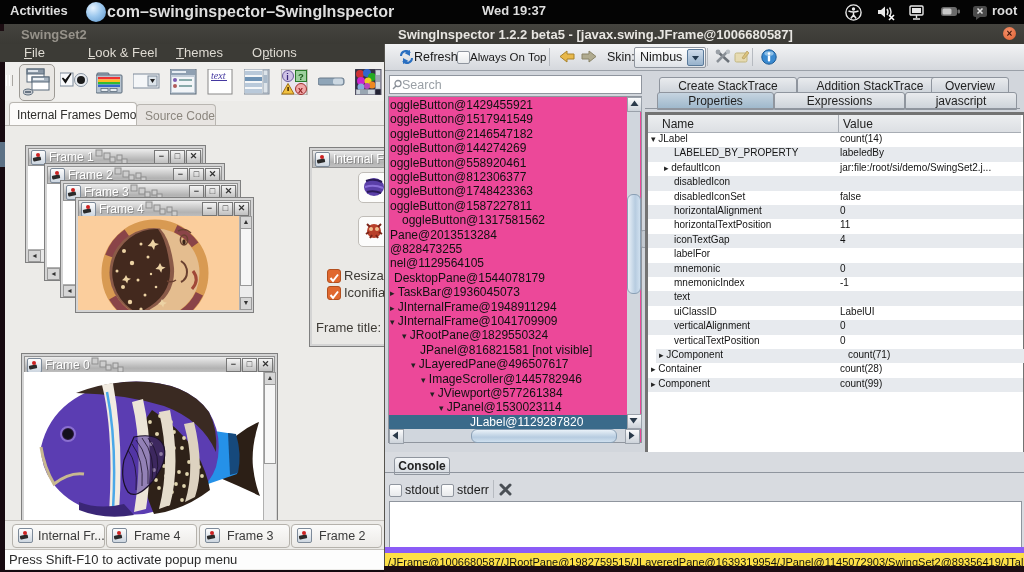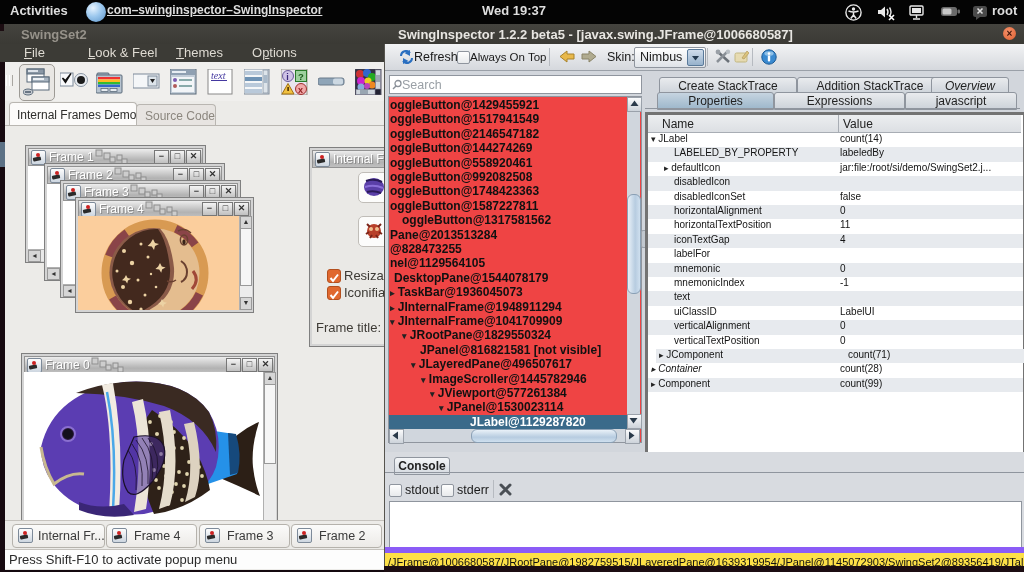--- a/index.html
+++ b/index.html
@@ -32,21 +32,21 @@
 #ss-taskbar{left:5px;top:520px;width:457px;height:29px;background:#ecebe8;border-top:1px solid #c5c2bd;}
 .tbtn{position:absolute;top:3px;height:22px;background:linear-gradient(#fbfbfa,#eceae7);border:1px solid #b5b2ac;border-radius:4px;font-size:12.5px;color:#3a3a3a;white-space:nowrap;}
 .tbtn .dicon{position:relative;display:inline-block;left:0;top:3px;margin-left:5px;}
 #ss-status{left:5px;top:549px;width:379px;height:19px;background:#fdfdfd;border-top:1px solid #c5c2bd;font-size:13px;color:#2a2a2a;}
 
 #si{left:384px;top:24px;width:640px;height:543px;background:#d2d6dc;}
 #si-title{left:384px;top:24px;width:640px;height:20px;}
 #si-toolbar{left:385px;top:44px;width:639px;height:26px;background:linear-gradient(#f2f3f4,#d5d8dd);border-bottom:1px solid #9aa0a8;}
 .sep{position:absolute;top:4px;width:1px;height:18px;background:#b6bac0;}
 #si-search{left:389px;top:75px;width:251px;height:17px;background:#fff;border:1px solid #8f959e;}
-#si-tree{left:388px;top:96px;width:252px;height:345px;background:#ef4444;border:1px solid #8f959e;font-size:12px;color:#111;font-weight:bold;}
+#si-tree{left:388px;top:96px;width:252px;height:345px;background:#ec4899;border:1px solid #8f959e;font-size:12px;color:#111;}
 .tg{text-decoration:none;font-size:9px;color:#222;}
 .trow{position:absolute;left:0;width:100%;height:14px;white-space:nowrap;overflow:hidden;}
 
 .ntab{position:absolute;height:16px;background:linear-gradient(#e9ebee,#ccd2d9);border:1px solid #8f959e;border-radius:3px 3px 0 0;font-size:12px;color:#222;text-align:center;}
 .ntab.sel{background:linear-gradient(#c6d4e0,#9db7cb);}
 
 #si-table{left:645px;top:112px;width:375px;height:337px;background:#fff;border:3px solid #737373;}
 .hdr{position:absolute;top:0;height:17px;background:linear-gradient(#eceef0,#dcdfe3);border-bottom:1px solid #a8adb4;font-size:12px;color:#222;}
 .prow{position:absolute;left:0;width:100%;height:14.4px;font-size:10px;color:#141414;white-space:nowrap;}
 .prow.odd{background:#e7eaee;}
@@ -54,21 +54,21 @@
 .pv{position:absolute;left:192px;top:0;}
 
 #si-console{left:385px;top:452px;width:639px;height:114px;background:#d8dbe0;}
 #si-status{left:385px;top:547px;width:639px;height:19px;background:#fde047;border-top:6px solid #8b5cf6;font-size:11px;color:#111;text-decoration:underline;}
 .cb{display:inline-block;width:11px;height:11px;background:linear-gradient(#fefefe,#e8eaec);border:1px solid #8f959e;border-radius:2px;vertical-align:-2px;}
 </style></head>
 <body>
 
 <div class="abs" id="topbar">
   <div class="t" style="left:10px;">Activities</div>
-  <div class="t" style="left:107px;font-size:12px;text-decoration:underline;">com–swinginspector–SwingInspector</div>
+  <div class="t" style="left:107px;font-size:16px;">com–swinginspector–SwingInspector</div>
   <div class="abs" style="left:86px;top:2px;width:20px;height:20px;border-radius:50%;background:radial-gradient(circle at 35% 30%,#e8f4ff,#9cc8ee 45%,#5a92c8);"></div>
   <div class="t" style="left:482px;">Wed 19:37</div>
   <svg class="abs" style="left:845px;top:4px;" width="17" height="17">
     <circle cx="8.5" cy="8.5" r="7.6" fill="none" stroke="#e8e8e8" stroke-width="1.4"></circle>
     <circle cx="8.5" cy="5" r="1.7" fill="#e8e8e8"></circle>
     <path d="M 3.5 7 Q 8.5 9 13.5 7 M 8.5 8.5 L 8.5 11 M 8.5 11 L 5.8 14.5 M 8.5 11 L 11.2 14.5" stroke="#e8e8e8" stroke-width="1.5" fill="none"></path>
   </svg>
   <svg class="abs" style="left:877px;top:4px;" width="20" height="17">
     <path d="M 1 6 L 4 6 L 8 2.5 L 8 13.5 L 4 10 L 1 10 Z" fill="#e8e8e8"></path>
     <path d="M 10 5 Q 12 8 10 11 M 12.5 3.5 Q 15.5 8 12.5 12.5" stroke="#e8e8e8" stroke-width="1.4" fill="none"></path>
@@ -519,21 +519,21 @@
       <path d="M 4 7 L 1 10" stroke="#8a9098" stroke-width="1.5"></path>
     </svg>
   <span style="position:absolute;left:12px;top:2px;font-size:12.5px;color:#9aa0a6;">Search</span>
 </div>
 <div class="abs" id="si-tree">
   <div class="trow" style="top:1px;left:1px;">oggleButton@1429455921</div>
   <div class="trow" style="top:15.4px;left:1px;">oggleButton@1517941549</div>
   <div class="trow" style="top:29.8px;left:1px;">oggleButton@2146547182</div>
   <div class="trow" style="top:44.2px;left:1px;">oggleButton@144274269</div>
   <div class="trow" style="top:58.6px;left:1px;">oggleButton@558920461</div>
-  <div class="trow" style="top:73px;left:1px;">oggleButton@992082508</div>
+  <div class="trow" style="top:73px;left:1px;">oggleButton@812306377</div>
   <div class="trow" style="top:87.4px;left:1px;">oggleButton@1748423363</div>
   <div class="trow" style="top:101.8px;left:1px;">oggleButton@1587227811</div>
   <div class="trow" style="top:116.2px;left:1px;padding-left:12px;">oggleButton@1317581562</div>
   <div class="trow" style="top:130.6px;left:1px;">Pane@2013513284</div>
   <div class="trow" style="top:145px;left:1px;">@828473255</div>
   <div class="trow" style="top:159.4px;left:1px;">nel@1129564105</div>
   <div class="trow" style="top:173.8px;left:5px;">DesktopPane@1544078179</div>
   <div class="trow" style="top:188.2px;left:1px;"><s class="tg">▸</s> TaskBar@1936045073</div>
   <div class="trow" style="top:202.6px;left:1px;"><s class="tg">▸</s> JInternalFrame@1948911294</div>
   <div class="trow" style="top:217px;left:1px;"><s class="tg">▾</s> JInternalFrame@1041709909</div>
@@ -564,21 +564,21 @@
           <path d="M 8.5 5.5 L 3 1.5 L 3 9.5 Z" fill="#2a3a4a"></path>
         </svg></span>
   </div>
 </div>
 
 <div class="abs" style="left:641px;top:230px;width:5px;height:16px;background:#c2c8cf;border:1px solid #9aa1aa;border-radius:2px;"></div>
 <div class="abs" style="left:699px;top:444px;width:17px;height:5px;background:#c2c8cf;border:1px solid #9aa1aa;border-radius:2px;"></div>
 <div class="abs" id="si-tabs">
   <div class="ntab" style="left:659px;top:77px;width:136px;"><span style="line-height:16px;">Create StackTrace</span></div>
   <div class="ntab" style="left:797px;top:77px;width:144px;"><span style="line-height:16px;">Addition StackTrace</span></div>
-  <div class="ntab" style="left:931px;top:77px;width:76px;font-style:italic;"><span style="line-height:16px;">Overview</span></div>
+  <div class="ntab" style="left:931px;top:77px;width:76px;"><span style="line-height:16px;">Overview</span></div>
   <div class="ntab sel" style="left:657px;top:92px;width:115px;"><span style="line-height:16px;">Properties</span></div>
   <div class="ntab" style="left:774px;top:92px;width:129px;"><span style="line-height:16px;">Expressions</span></div>
   <div class="ntab" style="left:905px;top:92px;width:110px;"><span style="line-height:16px;">javascript</span></div>
   <div class="abs" style="left:645px;top:108px;width:375px;height:1px;background:#8f959e;"></div>
 </div>
 <div class="abs" id="si-table">
   <div class="hdr" style="left:0;width:190px;border-right:1px solid #a8adb4;">
       <span style="position:absolute;left:14px;top:2px;">Name</span>
     </div>
   <div class="hdr" style="left:191px;width:182px;">
@@ -639,21 +639,21 @@
     </div>
   <div class="prow" style="top:219.6px;">
       <span class="pn" style="left:26px;">verticalTextPosition</span>
       <span class="pv">0</span>
     </div>
   <div class="prow odd" style="top:234px;margin-left:8px;">
       <span class="pn" style="left:3px;"><s class="tg">▸</s> JComponent</span>
       <span class="pv">count(71)</span>
     </div>
   <div class="prow" style="top:248.4px;">
-      <span class="pn" style="left:3px;font-style:italic;"><s class="tg">▸</s> Container</span>
+      <span class="pn" style="left:3px;"><s class="tg">▸</s> Container</span>
       <span class="pv">count(28)</span>
     </div>
   <div class="prow odd" style="top:262.8px;">
       <span class="pn" style="left:3px;"><s class="tg">▸</s> Component</span>
       <span class="pv">count(99)</span>
     </div>
 </div>
 <div class="abs" id="si-console">
   <div class="ntab sel" style="left:9px;top:5px;width:54px;position:absolute;background:linear-gradient(#f4f6f8,#d5dae0);"><span style="line-height:16px;font-weight:bold;">Console</span></div>
   <div class="abs" style="left:0;top:20px;width:639px;height:1px;background:#8f959e;"></div>

